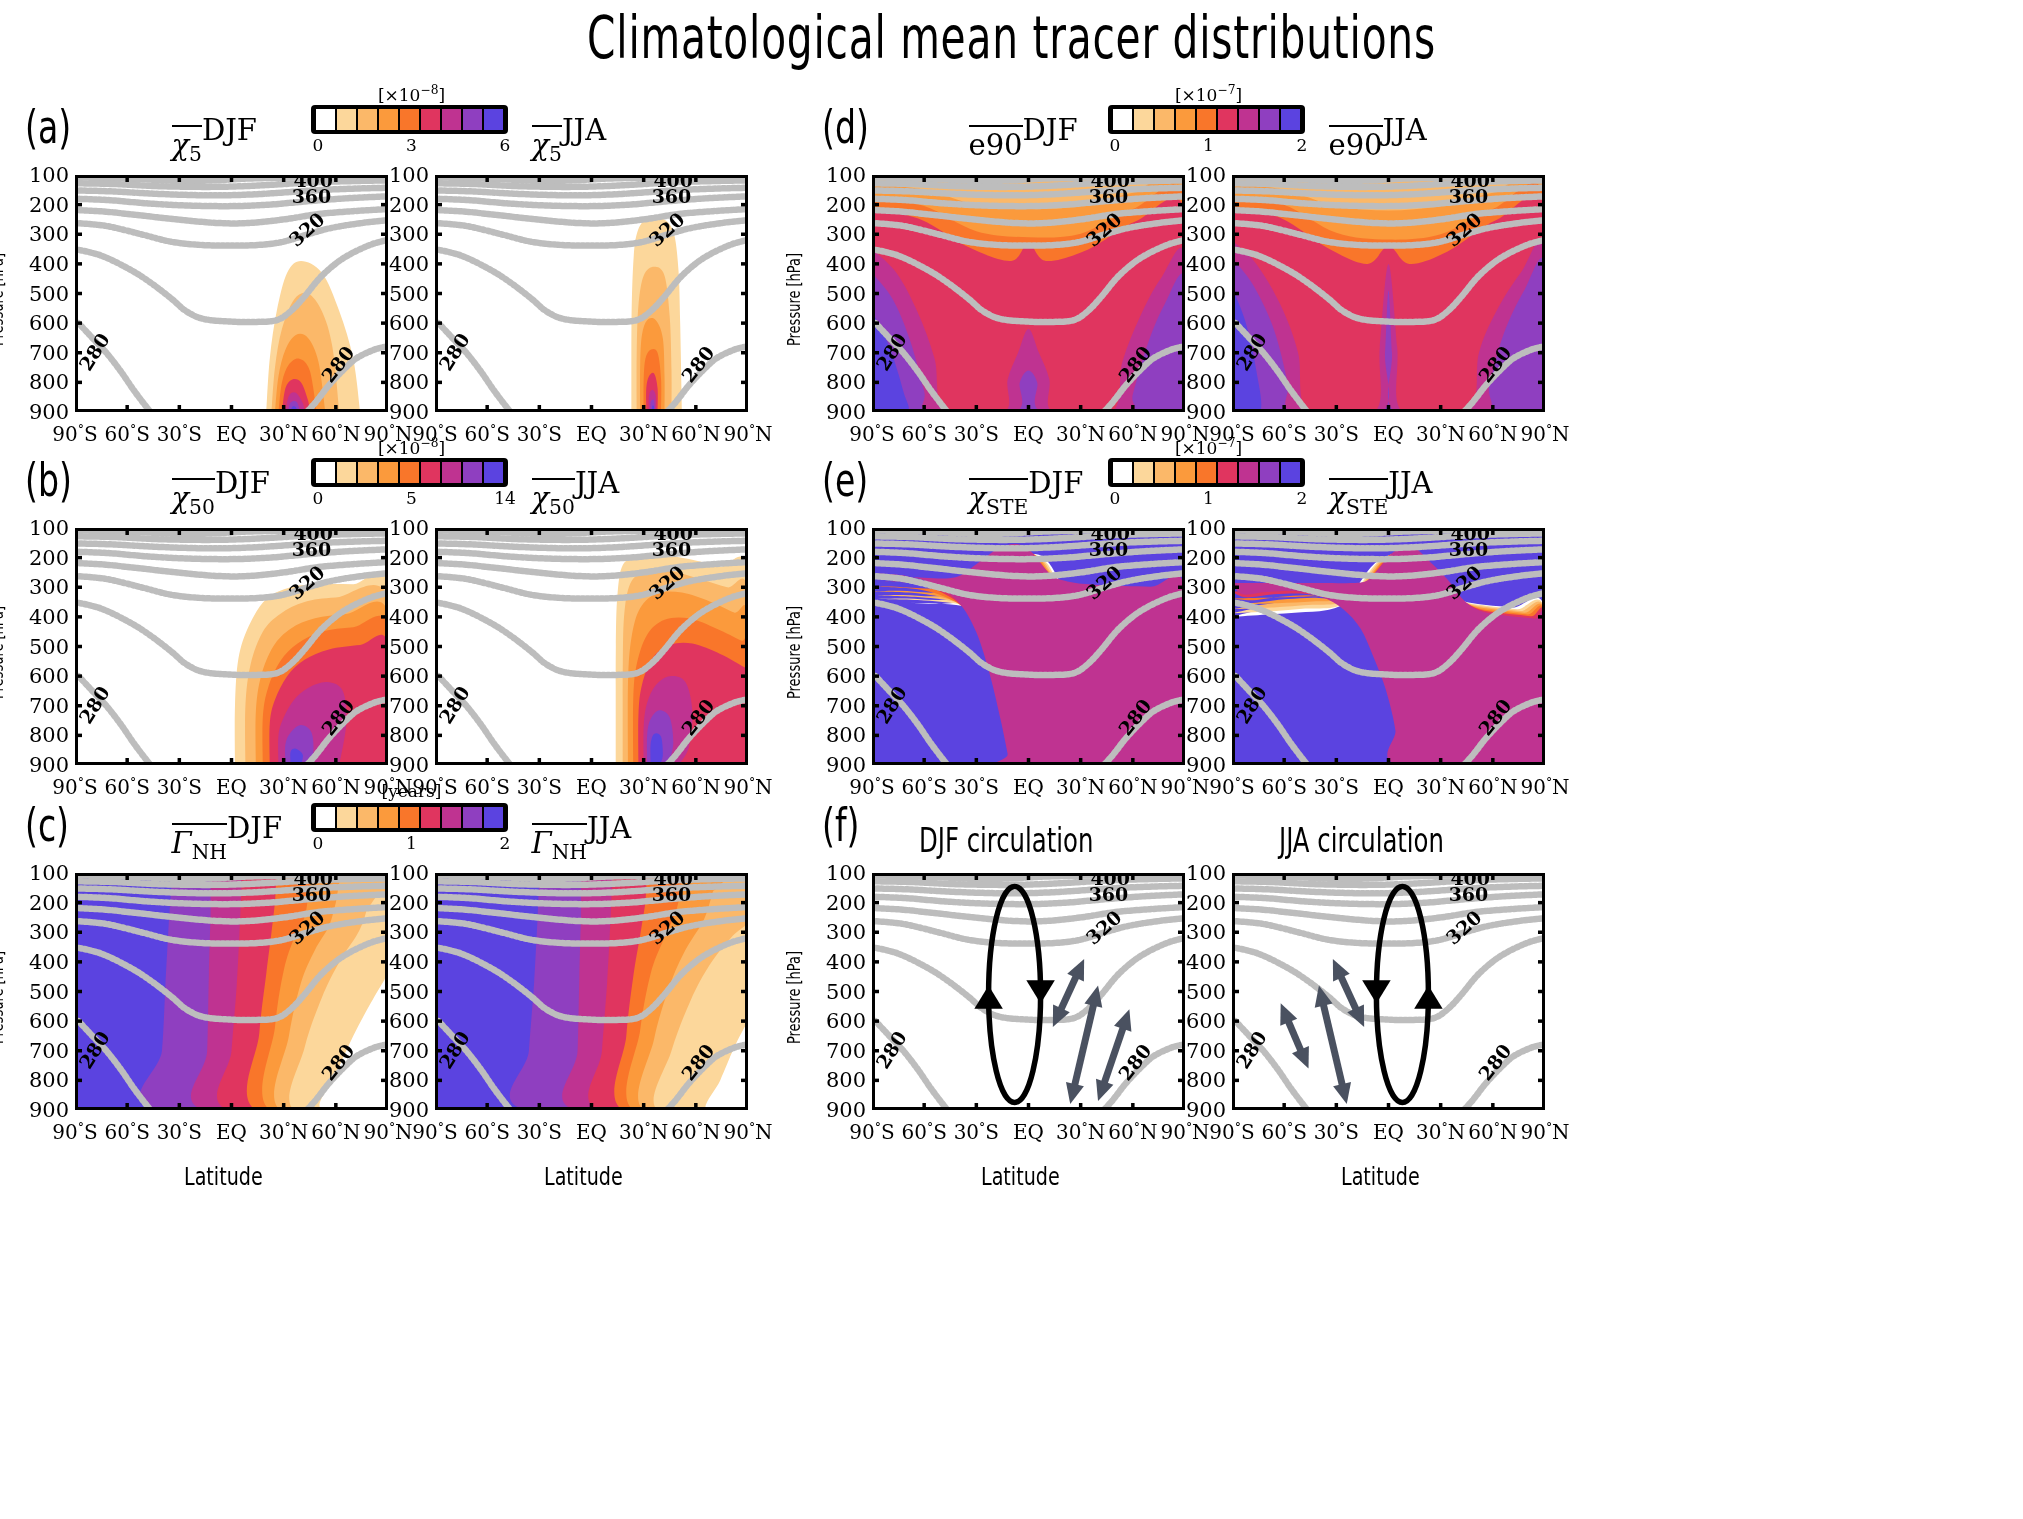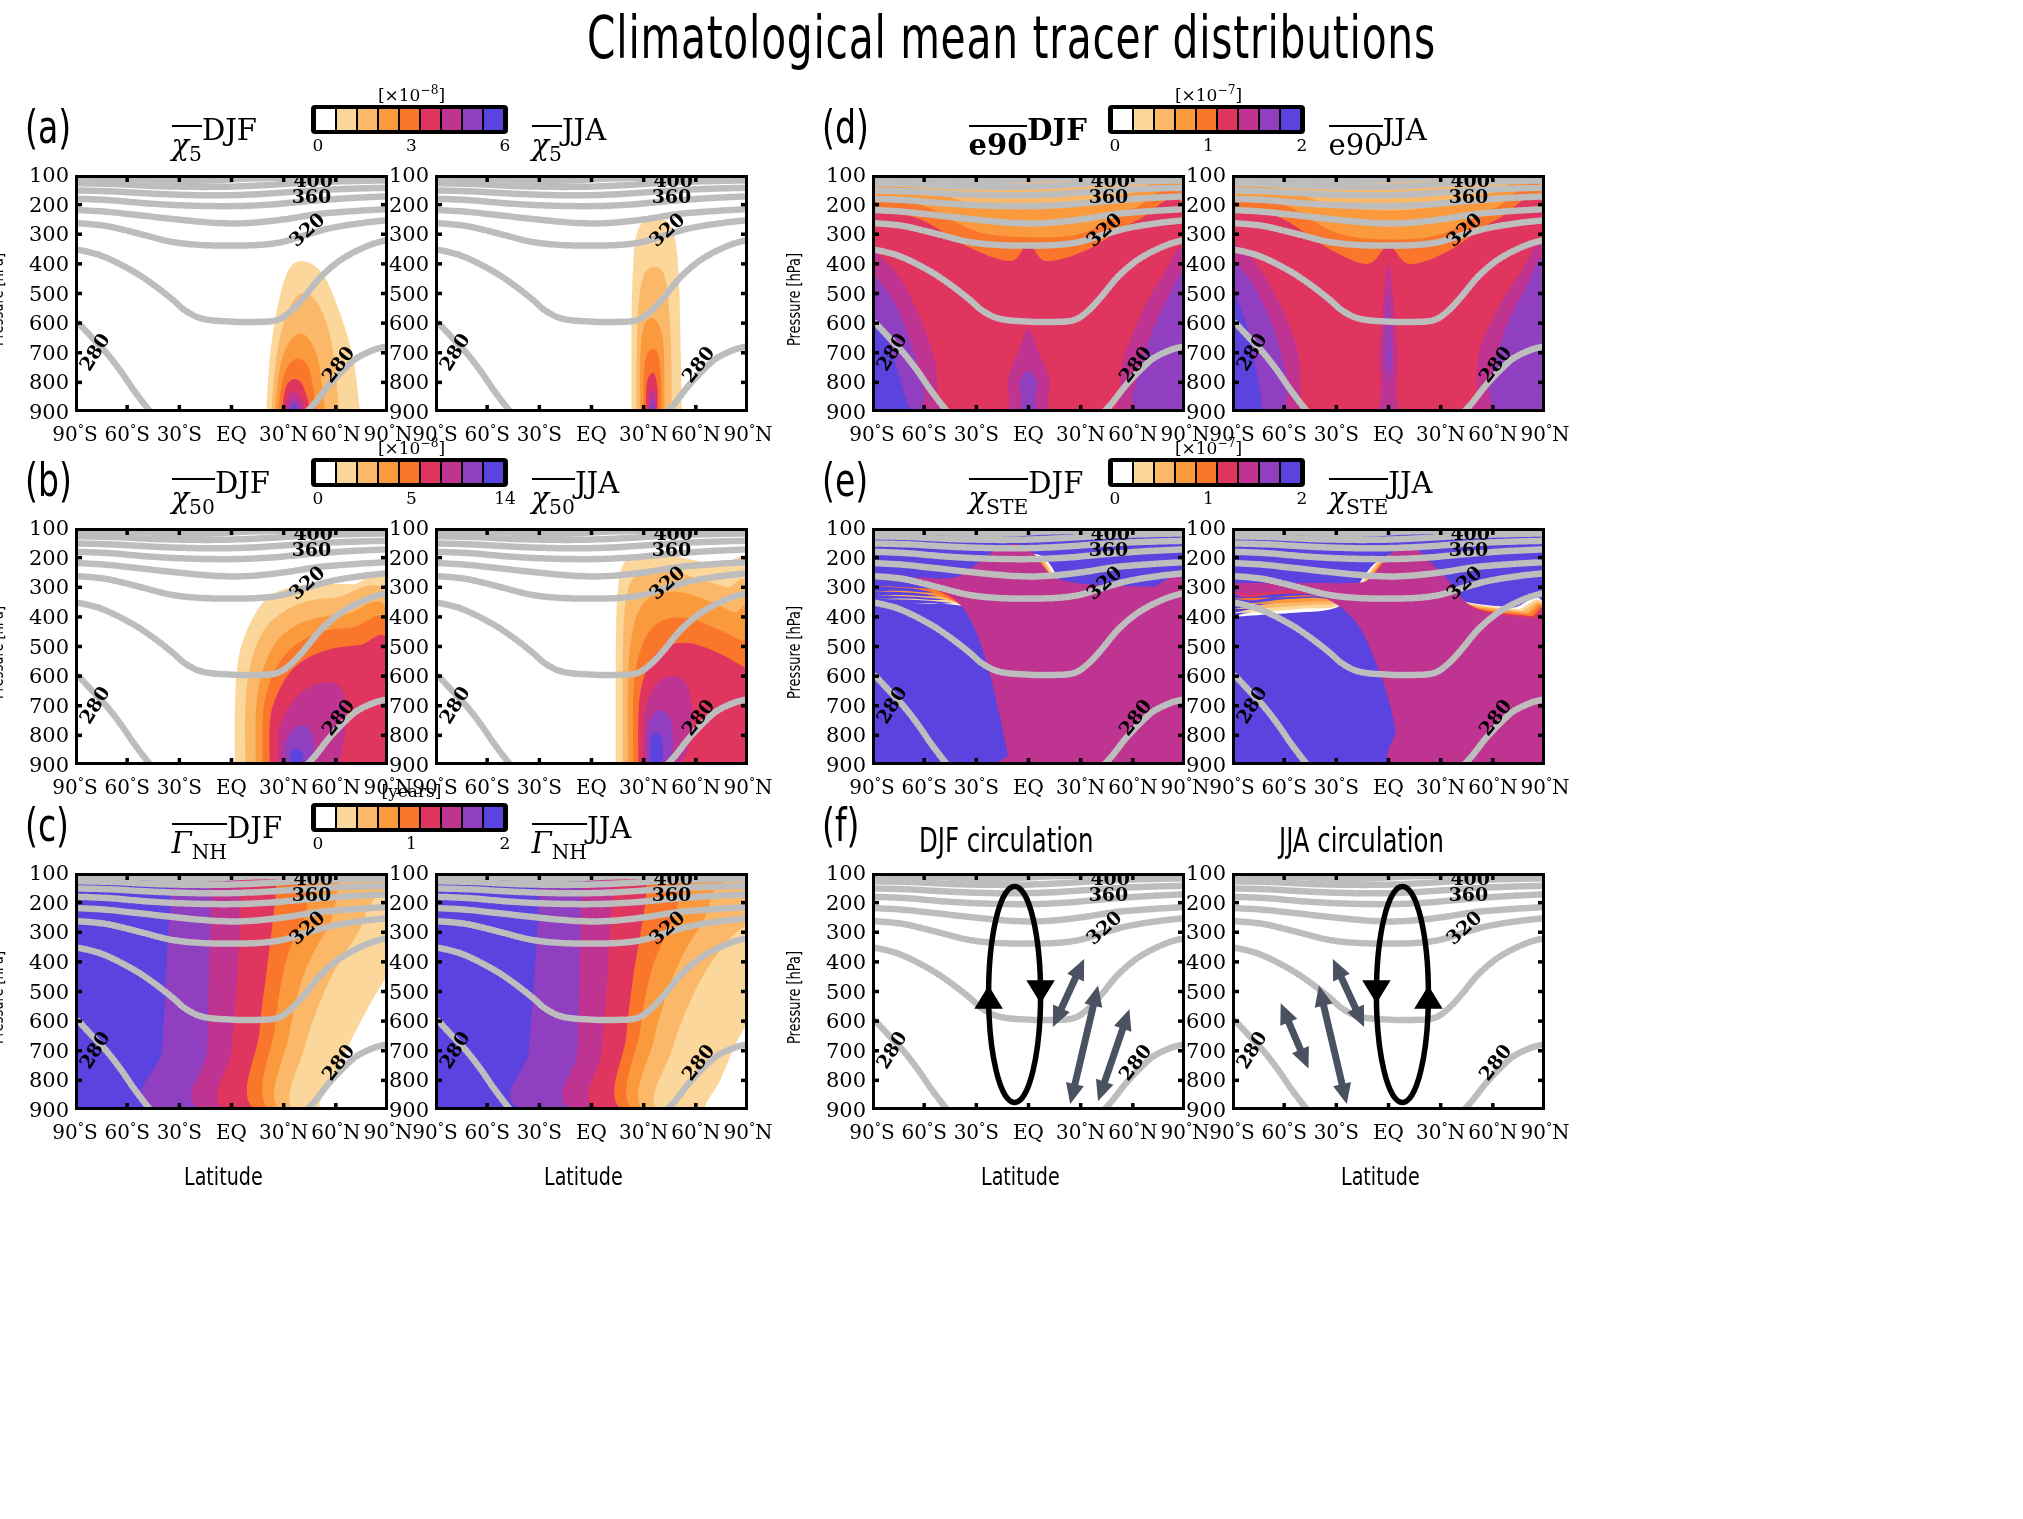--- a/index.html
+++ b/index.html
@@ -654,21 +654,21 @@
     <div class="ytick" style="left: 385px; width: 44px; top: 1110px;">900</div>
     <div class="xtick" style="left: 435px; top: 1120px;">90<span class="deg">°</span>S</div>
     <div class="xtick" style="left: 487.167px; top: 1120px;">60<span class="deg">°</span>S</div>
     <div class="xtick" style="left: 539.333px; top: 1120px;">30<span class="deg">°</span>S</div>
     <div class="xtick" style="left: 591.5px; top: 1120px;">EQ</div>
     <div class="xtick" style="left: 643.667px; top: 1120px;">30<span class="deg">°</span>N</div>
     <div class="xtick" style="left: 695.833px; top: 1120px;">60<span class="deg">°</span>N</div>
     <div class="xtick" style="left: 748px; top: 1120px;">90<span class="deg">°</span>N</div>
     <div class="axlabel-x" style="left: 543.5px; top: 1162px;">Latitude</div>
     <div class="panel-letter" style="left: 822px; top: 100px;">(d)</div>
-    <div class="pt" style="left: 968.5px; top: 113px; font-weight: bold;"><span class="ov">e90</span><span class="sup">DJF</span></div>
+    <div class="pt" style="left: 968.5px; top: 113px;"><span class="ov">e90</span><span class="sup">DJF</span></div>
     <div class="pt" style="left: 1328.5px; top: 113px;"><span class="ov">e90</span><span class="sup">JJA</span></div>
     <div class="cbwrap" style="left: 1108px; top: 83px; width: 201px;">
       <div class="cbunit">[×10<span class="e">−7</span>]</div>
       <div class="cbbox">
         <i style="background: rgb(255, 255, 255);"></i>
         <i style="background: rgb(252, 215, 155);"></i>
         <i style="background: rgb(251, 184, 105);"></i>
         <i style="background: rgb(251, 154, 60);"></i>
         <i style="background: rgb(249, 118, 42);"></i>
         <i style="background: rgb(224, 53, 95);"></i>

